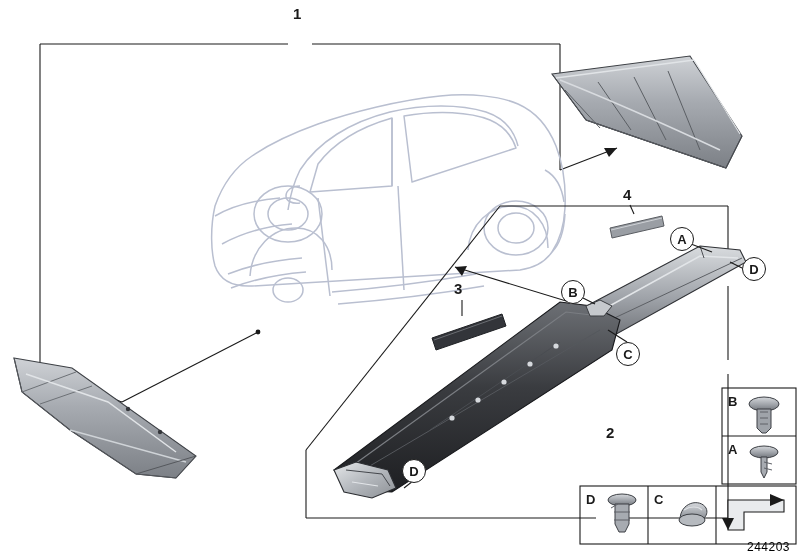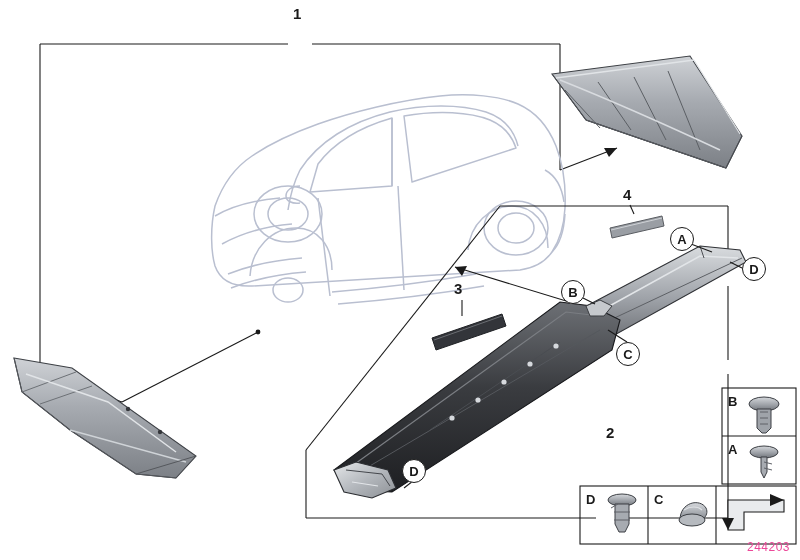--- a/index.html
+++ b/index.html
@@ -6,21 +6,21 @@
   body{width:800px;height:560px;position:relative;overflow:hidden;
        font-family:"Liberation Sans",sans-serif;color:#000;}
   #sheet{position:absolute;left:0;top:0;width:800px;height:560px;}
   svg{position:absolute;left:0;top:0;width:800px;height:560px;}
   .lbl{position:absolute;font-size:15px;font-weight:bold;color:#1a1a1a;
        line-height:1;user-select:none;}
   .circlbl{position:absolute;width:22px;height:22px;border:1.3px solid #1a1a1a;
            border-radius:50%;background:#fff;font-size:13px;font-weight:bold;
            display:flex;align-items:center;justify-content:center;color:#1a1a1a;}
   .boxlbl{position:absolute;font-size:13px;font-weight:bold;color:#1a1a1a;}
-  #partno{position:absolute;right:10px;bottom:6px;font-size:12px;color:#ec4899;
+  #partno{position:absolute;right:10px;bottom:6px;font-size:12px;color:#000000;
           letter-spacing:.5px;}
 </style>
 </head>
 <body>
 
 <div id="sheet">
 
   <svg viewBox="0 0 800 560" xmlns="http://www.w3.org/2000/svg">
     <defs>
       <linearGradient id="gDark" x1="0" y1="0" x2="0" y2="1">

